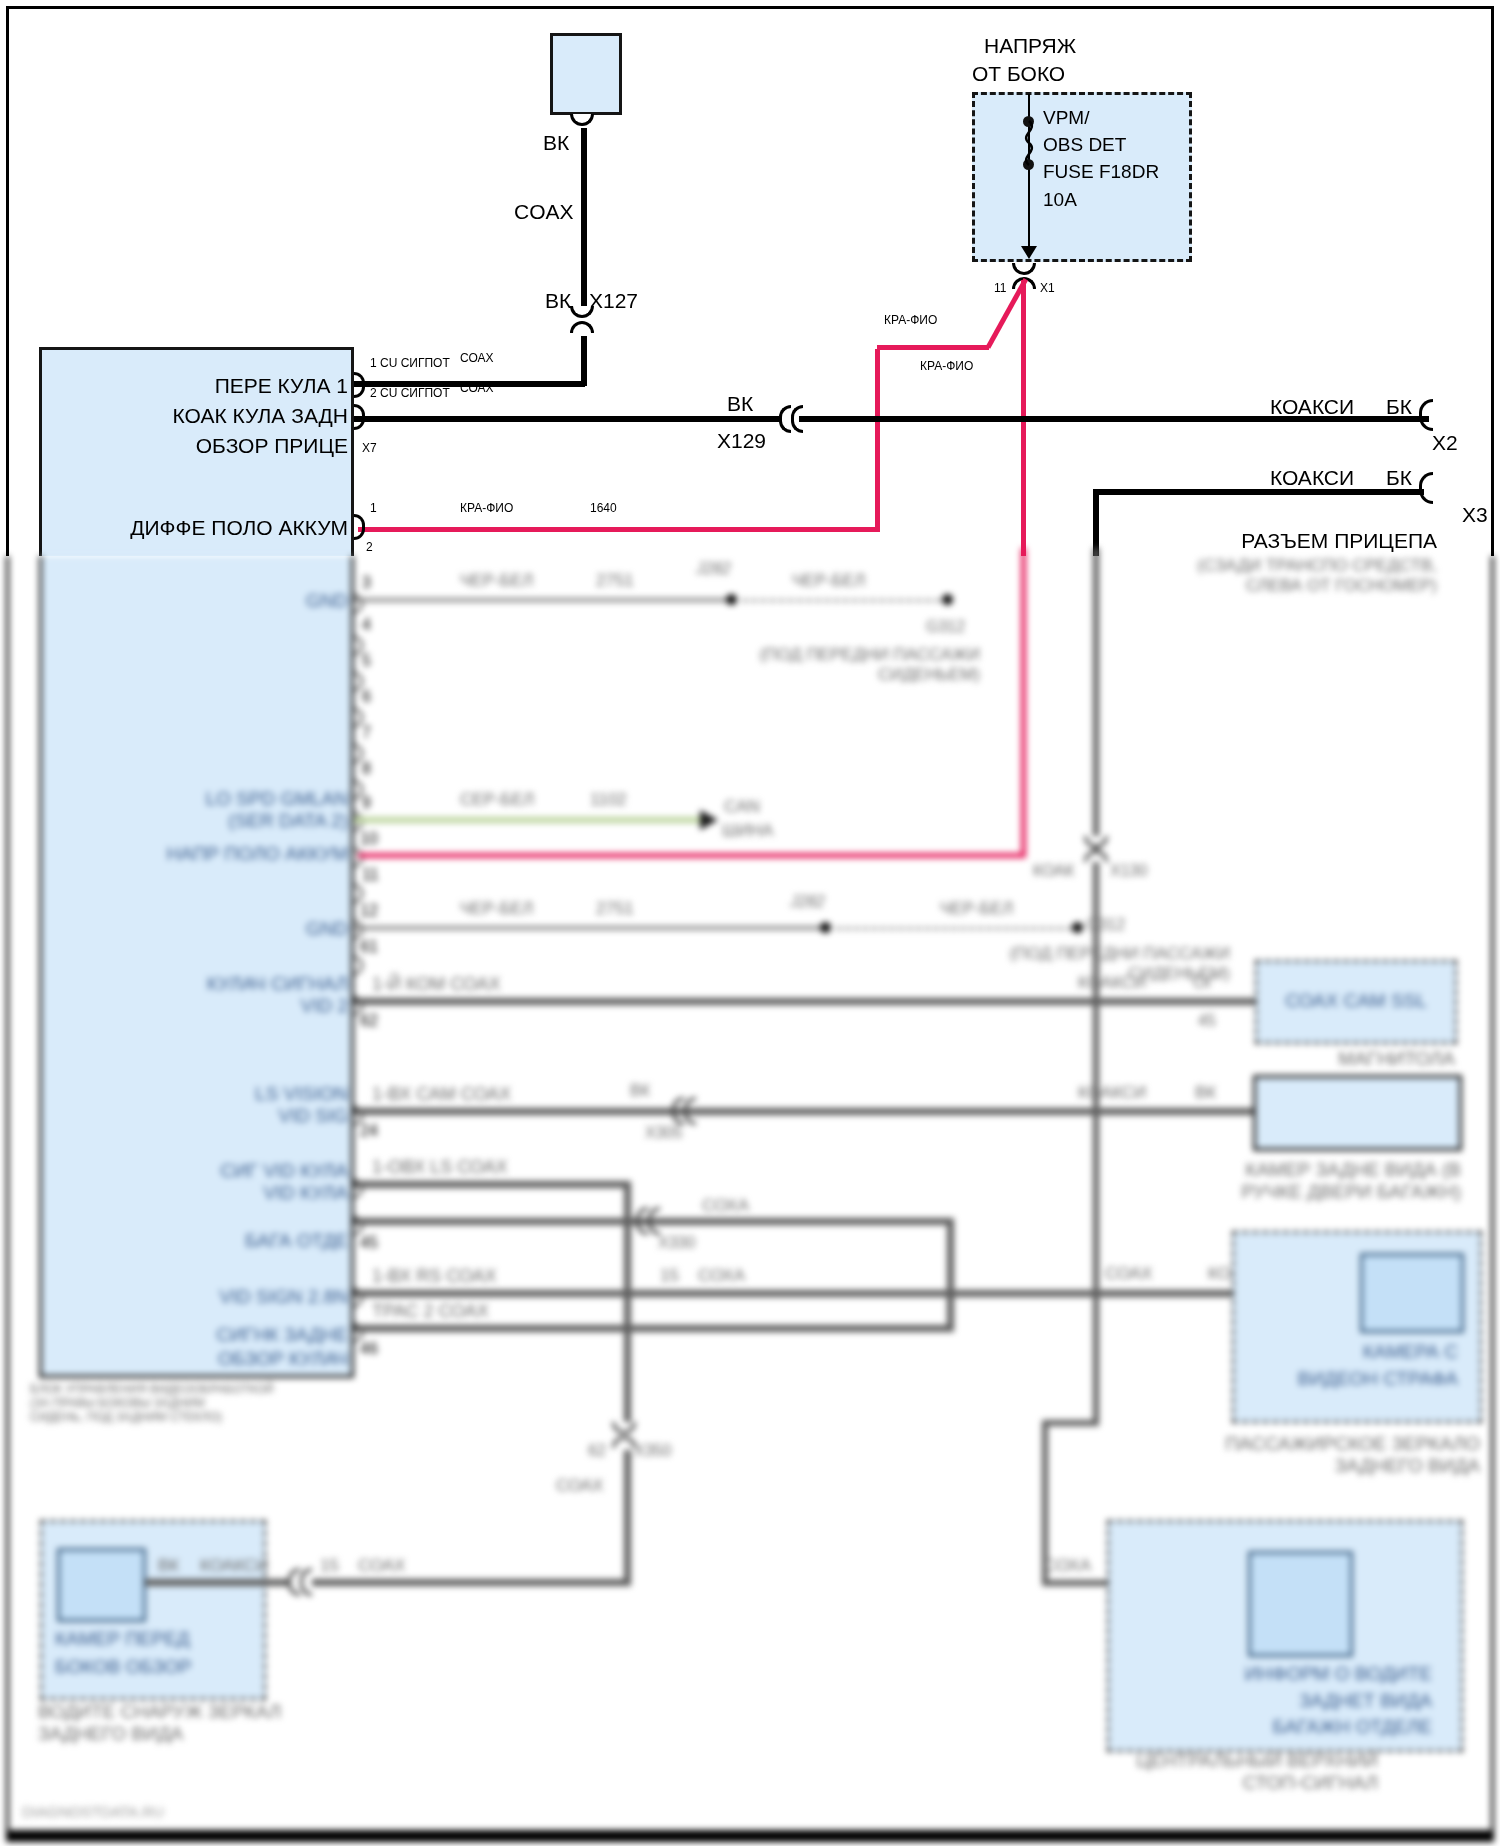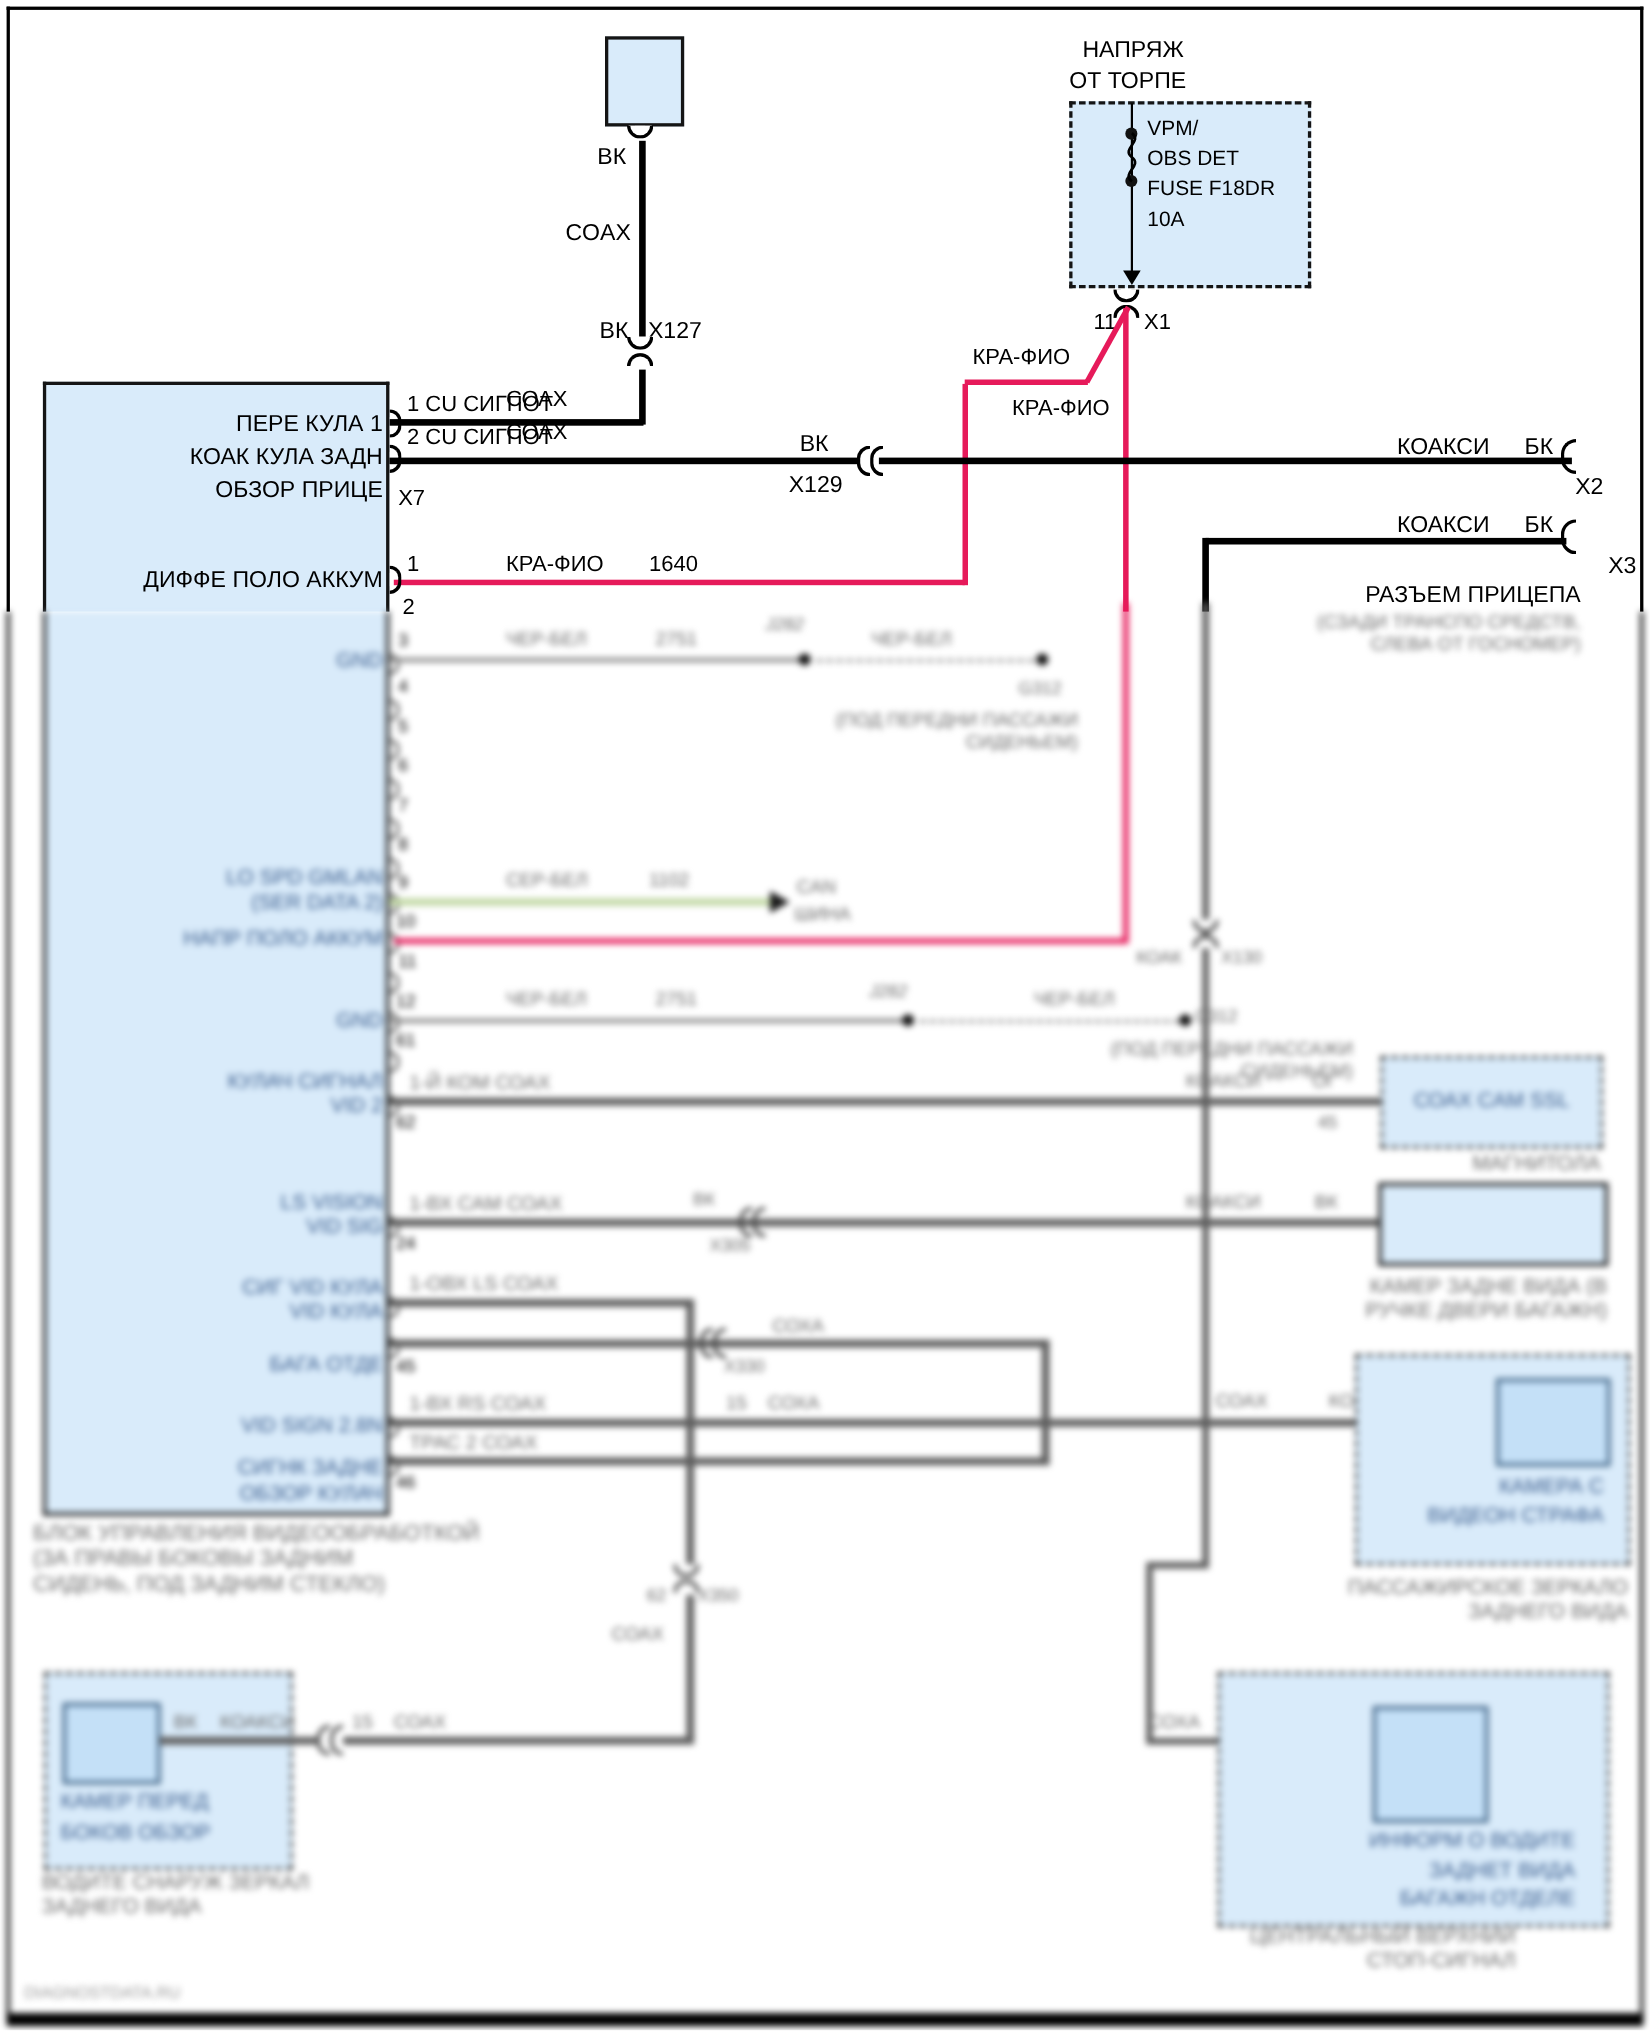--- a/index.html
+++ b/index.html
@@ -1,19 +1,19 @@
 <!DOCTYPE html>
 <html><head>
 <meta charset="utf-8">
 <style>
   html,body{margin:0;padding:0;background:#fff;}
   #page{position:relative;width:1500px;height:1846px;background:#ffffff;overflow:hidden;
         font-family:"Liberation Sans",sans-serif;}
   .lbl{position:absolute;font-size:21px;line-height:1.15;color:#000;white-space:nowrap;}
-  .f20{font-size:20px}.f19{font-size:19px}.f18{font-size:18px}.f17{font-size:17px}.f16{font-size:16px}.f15{font-size:15px}
+  .f20{font-size:12px}.f19{font-size:19px}.f18{font-size:18px}.f17{font-size:17px}.f16{font-size:16px}.f15{font-size:15px}
   .ra{text-align:right;white-space:normal}
   .blue{color:#3C5E8E}
   .gray{color:#6b6b6b}
   .it{font-style:italic}
   .box{position:absolute;background:#D9EBFA;border:3px solid #151515;box-sizing:border-box;}
   .dashb{border-style:dashed;}
   .innerbox{position:absolute;background:#C4E0F7;border:3px solid #3F6284;box-sizing:border-box;}
   .wh,.wv{position:absolute;background:#000;}
   .gwire{background:#5e5e5e;}
   .thin{background:#8a8a8a;}
@@ -57,21 +57,21 @@
     <span class="lbl" style="left:543px;top:131px">ВК</span>
     <span class="lbl" style="left:514px;top:200px">COAX</span>
     <span class="lbl" style="left:545px;top:289px">ВК</span>
     <span class="lbl" style="left:589px;top:289px">X127</span>
     <div class="cup" style="left:570px;top:306px"></div>
     <div class="cap" style="left:570px;top:321px"></div>
     <div class="wv" style="left:581px;top:336px;width:6px;height:50px"></div>
     <div class="wh" style="left:354px;top:381px;width:231px;height:6px"></div>
 
     <span class="lbl" style="left:984px;top:34px">НАПРЯЖ</span>
-    <span class="lbl" style="left:972px;top:62px">ОТ ТОРПЕ</span>
+    <span class="lbl" style="left:972px;top:62px">ОТ БОКО</span>
     <div class="box dashb" style="left:972px;top:92px;width:220px;height:170px"></div>
     <div class="wv" style="left:1028px;top:94px;width:2px;height:154px"></div>
     <div class="dot" style="left:1023px;top:116px"></div>
     <div class="dot" style="left:1023px;top:159px"></div>
     <svg style="position:absolute;left:1014px;top:119px" width="30" height="50">
       <path d="M15,2 C25,10 5,16 15,24 C25,32 5,38 15,46" stroke="#000" stroke-width="2.5" fill="none"></path>
     </svg>
     <div class="tri-down" style="left:1021px;top:246px"></div>
     <span class="lbl f19" style="left:1043px;top:107px">VPM/</span>
     <span class="lbl f19" style="left:1043px;top:134px">OBS DET</span>

